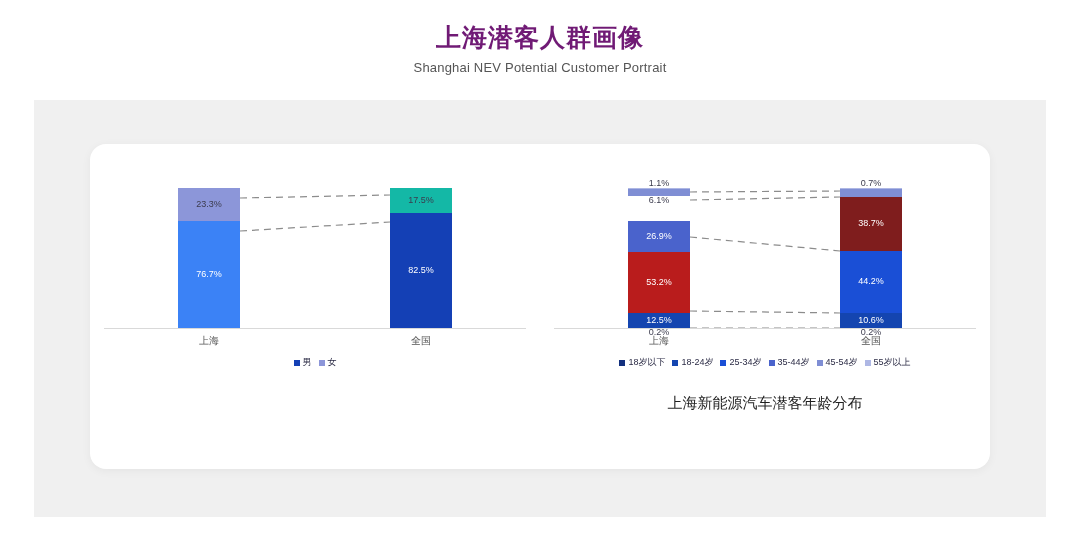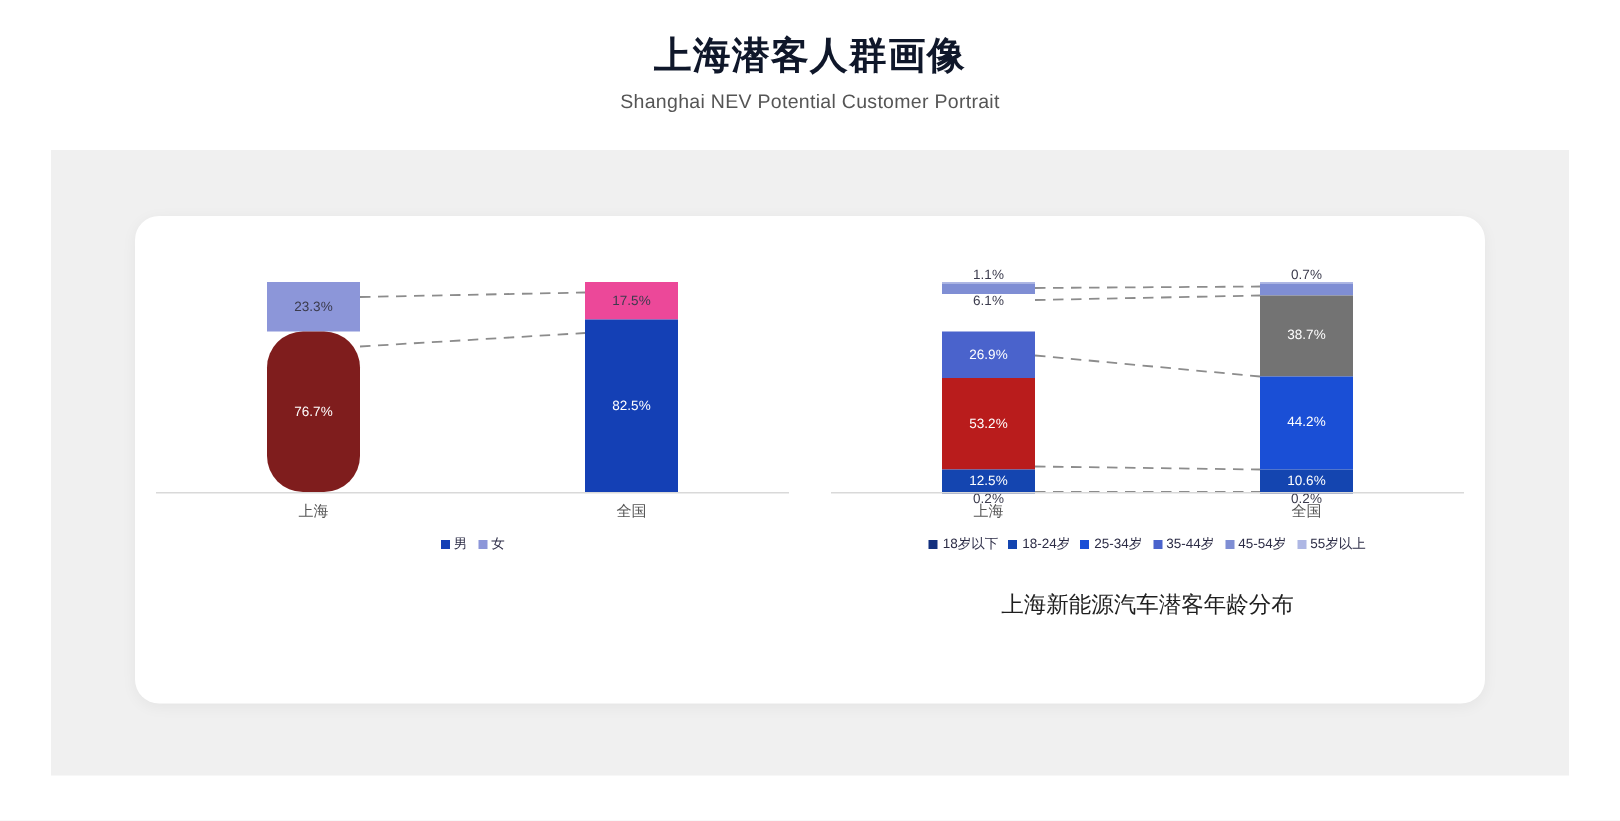--- a/index.html
+++ b/index.html
@@ -15,21 +15,21 @@
   }
 
   
   .page-header {
     padding-top: 22px;
     text-align: center;
   }
   .page-title {
     font-size: 25px;
     font-weight: bold;
-    color: #0f172a;
+    color: #701a75;
     letter-spacing: 1px;
     line-height: 1.25;
   }
   .page-subtitle {
     font-size: 13px;
     color: #555555;
     margin-top: 7px;
     letter-spacing: .2px;
   }
 
@@ -201,27 +201,27 @@
 
           <svg class="connectors" viewBox="0 0 450 140" preserveAspectRatio="none">
             <line x1="150" y1="10" x2="300" y2="7" stroke="#8c8c8c" stroke-width="1.2" stroke-dasharray="7,5"></line>
             <line x1="150" y1="43" x2="300" y2="34" stroke="#8c8c8c" stroke-width="1.2" stroke-dasharray="7,5"></line>
           </svg>
 
           <div class="bar left-bar">
             <div class="seg" style="height:23.3%;background:#8c96d9;">
               <span class="seg-label on-light">23.3%</span>
             </div>
-            <div class="seg" style="height:76.7%;background:#7f1d1d;border-radius:24px;">
+            <div class="seg" style="height:76.7%;background:#3b82f6;">
               <span class="seg-label on-dark">76.7%</span>
             </div>
           </div>
 
           <div class="bar right-bar">
-            <div class="seg" style="height:17.5%;background:#ec4899;">
+            <div class="seg" style="height:17.5%;background:#14b8a6;">
               <span class="seg-label on-light">17.5%</span>
             </div>
             <div class="seg" style="height:82.5%;background:#1440b5;">
               <span class="seg-label on-dark">82.5%</span>
             </div>
           </div>
 
           <div class="axis-line"></div>
         </div>
 
@@ -275,21 +275,21 @@
             </div>
           </div>
 
           <div class="bar right-bar">
             <div class="seg tiny above" style="height:0.7%;background:#aeb7e4;">
               <span class="seg-label on-light">0.7%</span>
             </div>
             <div class="seg tiny below" style="height:5.5%;background:#7f8ed4;">
               <span class="seg-label on-light">5.5%</span>
             </div>
-            <div class="seg" style="height:38.7%;background:#737373;text-align:right;">
+            <div class="seg" style="height:38.7%;background:#7f1d1d;text-align:right;">
               <span class="seg-label on-dark">38.7%</span>
             </div>
             <div class="seg" style="height:44.2%;background:#1a4fd6;">
               <span class="seg-label on-dark">44.2%</span>
             </div>
             <div class="seg" style="height:10.6%;background:#1445b0;">
               <span class="seg-label on-dark">10.6%</span>
             </div>
             <div class="seg tiny below" style="height:0.2%;background:#13307e;">
               <span class="seg-label on-light">0.2%</span>

